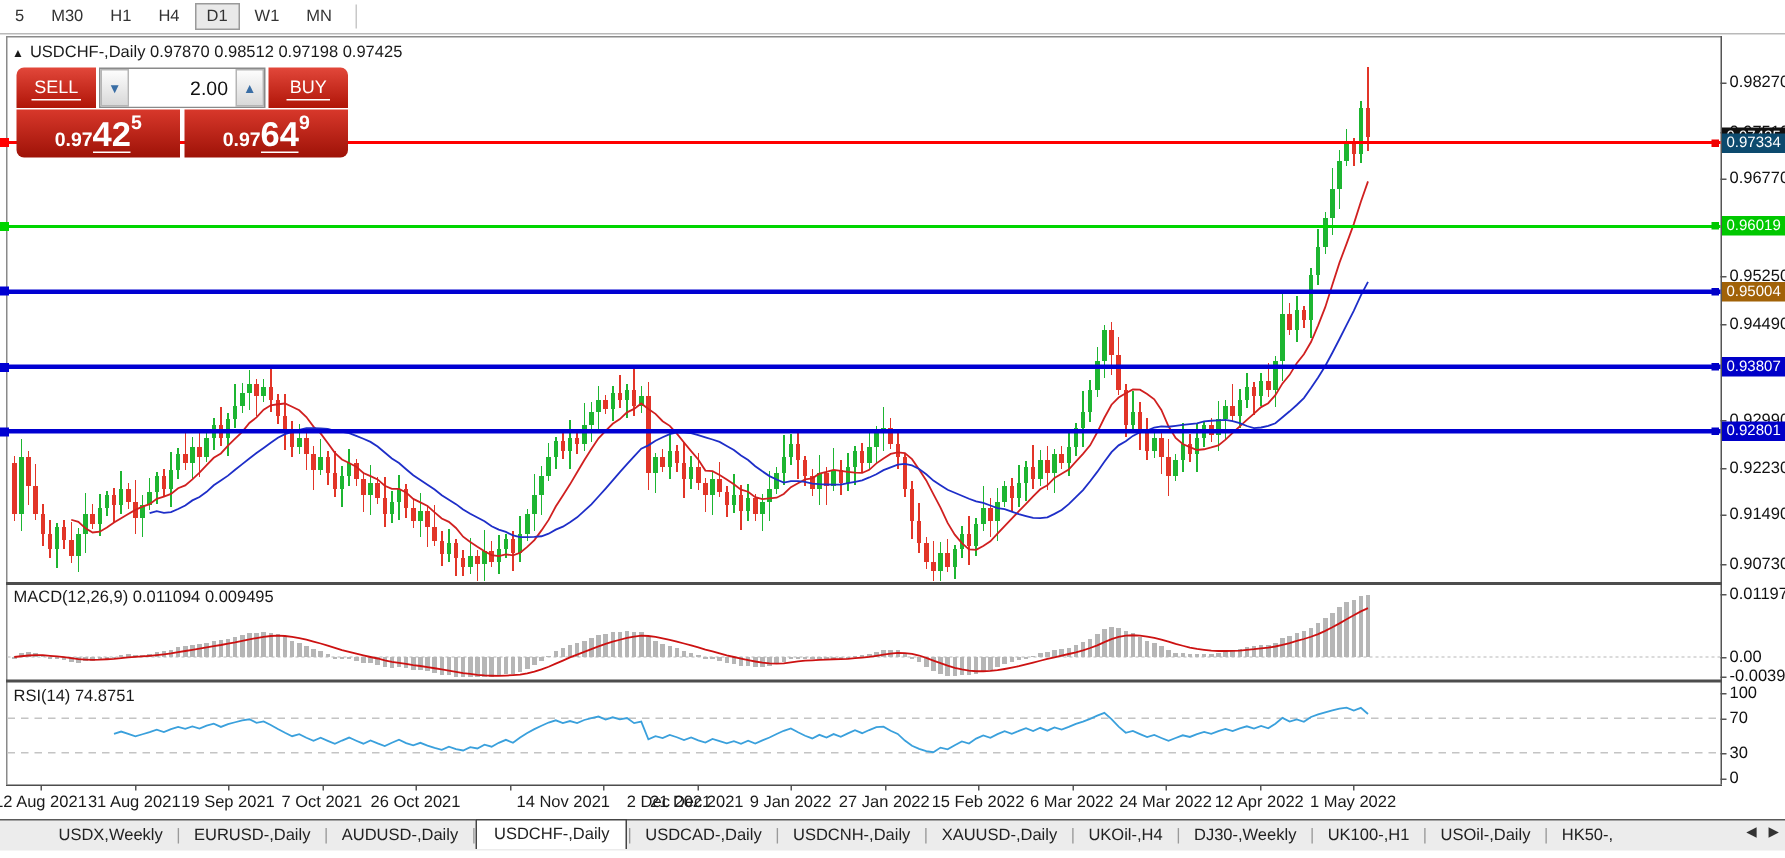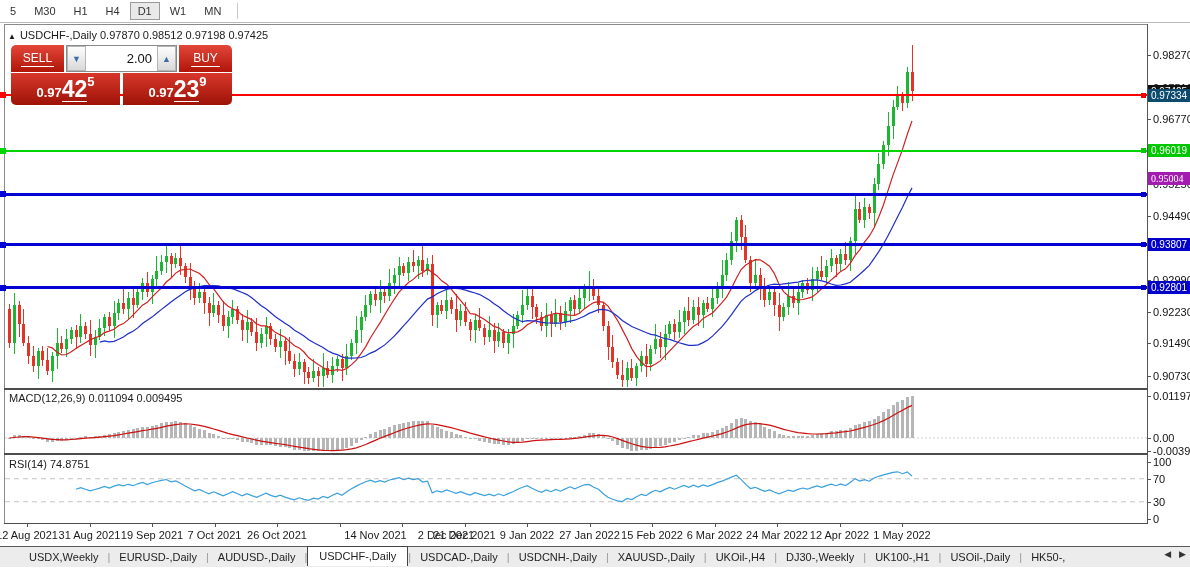--- a/index.html
+++ b/index.html
@@ -40,21 +40,21 @@
   .tick-label{position:absolute;left:1153px;font-size:11px;color:#111;transform:translateY(-6px);}
   .tick-mark{position:absolute;left:1147px;width:4px;height:1px;background:#555;}
   .badge{position:absolute;left:1148px;width:42px;height:13px;color:#fff;font-size:10px;
          display:flex;align-items:center;padding-left:3px;box-sizing:border-box;}
   .badge-handle{position:absolute;left:1141px;width:5px;height:5px;}
   .ind-label{position:absolute;left:9px;font-size:11px;color:#1a1a1a;z-index:5;}
   .date-label{position:absolute;top:529px;font-size:11px;color:#1a1a1a;transform:translateX(-50%);white-space:nowrap;}
   .date-tick{position:absolute;top:524px;width:1px;height:3px;background:#555;}
   
   #tabbar{left:0;top:546px;width:1190px;height:21px;background:#ececec;border-top:1px solid #5a5a5a;
-          display:flex;align-items:center;box-sizing:border-box;padding-left:20px;}
+          display:flex;align-items:center;box-sizing:border-box;padding-left:30px;}
   .tab{font-size:11px;color:#222;padding:2px 9px;white-space:nowrap;cursor:default;}
   .tab.active{background:#fff;border:1px solid #444;border-bottom:none;padding:3px 11px 4px 11px;margin-top:-3px;}
   .tab-sep{color:#9a9a9a;font-size:11px;}
   #tab-arrows{position:absolute;right:4px;top:549px;display:flex;gap:8px;font-size:9px;color:#333;}
   svg{position:absolute;left:0;top:0;}
 </style>
 </head>
 <body>
 
 <div id="toolbar" class="abs">
@@ -689,21 +689,21 @@
         <span>BUY</span>
       </div>
   </div>
   <div class="tw-price" id="bid-box">
     <span class="pr-small">0.97</span>
       <span class="pr-big">42</span>
       <span class="pr-sup">5</span>
   </div>
   <div class="tw-price" id="ask-box">
     <span class="pr-small">0.97</span>
-      <span class="pr-big">23</span>
+      <span class="pr-big">64</span>
       <span class="pr-sup">9</span>
   </div>
 </div>
 
 <div class="ind-label" style="top:392px">MACD(12,26,9) 0.011094 0.009495</div>
 <div class="ind-label" style="top:458px">RSI(14) 74.8751</div>
 
 <div id="price-axis">
     <div class="tick-mark" style="top: 55.22px;"></div>
     <div class="tick-label" style="top: 55.22px;">0.98270</div>
@@ -722,21 +722,21 @@
     <div class="tick-mark" style="top: 343.37px;"></div>
     <div class="tick-label" style="top: 343.37px;">0.91490</div>
     <div class="tick-mark" style="top: 375.67px;"></div>
     <div class="tick-label" style="top: 375.67px;">0.90730</div>
     <div class="badge" style="top: 85px; background: rgb(16, 16, 16);">0.97425</div>
     <div class="badge-handle" style="top: 93px; background: rgb(240, 0, 0);"></div>
     <div class="badge" style="top: 89px; background: #0c4a6e;">0.97334</div>
     <div class="badge-handle" style="top: 148px; background: rgb(0, 200, 0);"></div>
     <div class="badge" style="top: 144px; background: rgb(0, 200, 0);">0.96019</div>
     <div class="badge-handle" style="top: 192px; background: rgb(0, 0, 200);"></div>
-    <div class="badge" style="top: 172px; background: #a21caf; font-family: Liberation Serif, serif;">0.95004</div>
+    <div class="badge" style="top: 188px; background: #a16207;">0.95004</div>
     <div class="badge-handle" style="top: 242px; background: rgb(0, 0, 200);"></div>
     <div class="badge" style="top: 238px; background: rgb(0, 0, 200);">0.93807</div>
     <div class="badge-handle" style="top: 285px; background: rgb(0, 0, 200);"></div>
     <div class="badge" style="top: 281px; background: rgb(0, 0, 200);">0.92801</div>
   </div>
 <div id="ind-axis">
     <div class="tick-mark" style="top: 396px;"></div>
     <div class="tick-label" style="top: 396px;">0.011979</div>
     <div class="tick-mark" style="top: 438px;"></div>
     <div class="tick-label" style="top: 438px;">0.00</div>

